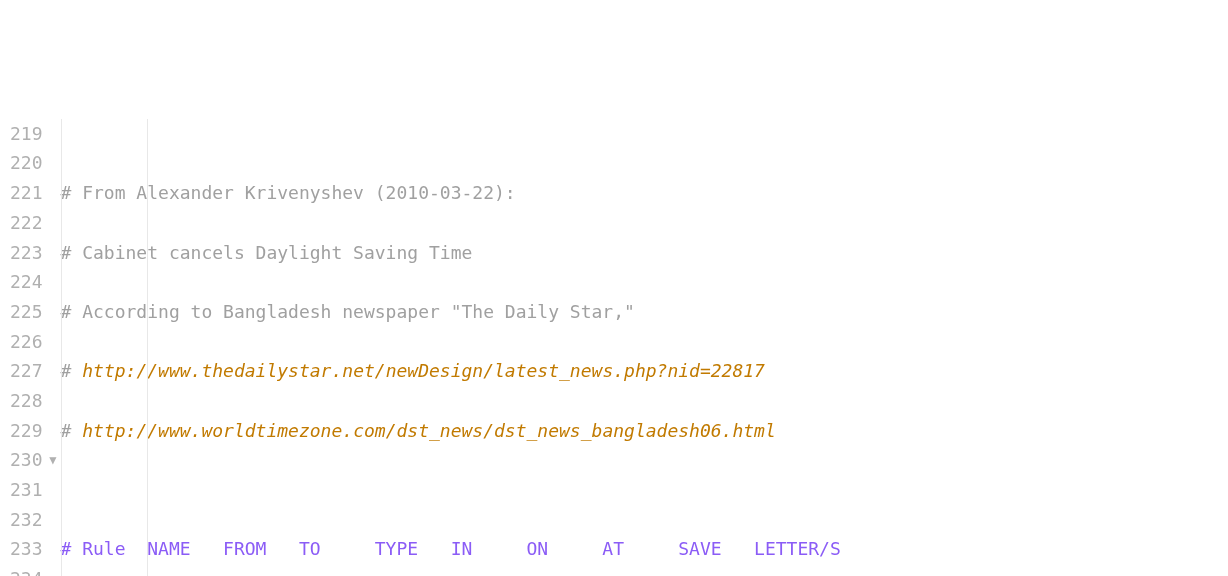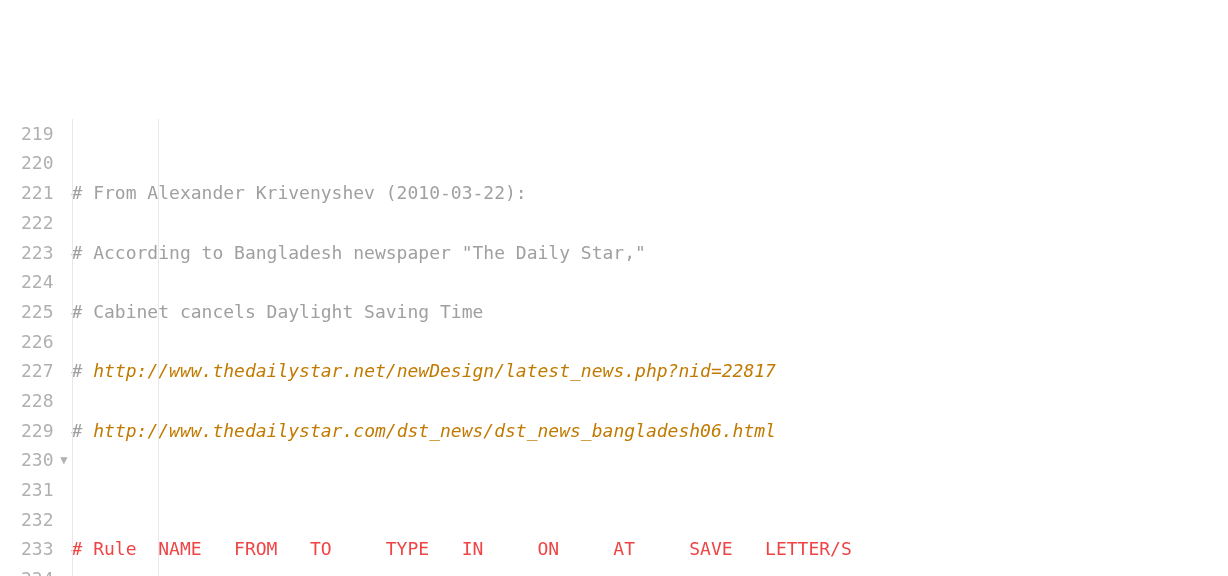--- a/index.html
+++ b/index.html
@@ -15,37 +15,37 @@
   .editor {
     display: flex;
   }
   .gutter {
     text-align: right;
     color: #b0b0b0;
     padding: 0 18px 0 10px;
     user-select: none;
     flex-shrink: 0;
   }
-  .gutter .ln { display: block; position: relative; margin-left: 11px; }
+  .gutter .ln { display: block; position: relative; }
   .fold-marker {
     position: absolute;
     right: -14px;
     top: 0;
     color: #b0b0b0;
     font-size: 12px;
     line-height: 30px;
   }
   .code {
     flex: 1;
     position: relative;
   }
   .line { display: block; }
   .c-comment   { color: #a0a0a0; text-align: center; }
   .c-url       { color: #c17a00; font-style: italic; }
-  .c-header    { color: #ef4444; }
+  .c-header    { color: #8b5cf6; }
   
   .guides {
     position: absolute;
     top: 0; left: 0; bottom: 0;
     pointer-events: none;
   }
   .guide {
     position: absolute;
     top: 0;
     bottom: 0;
@@ -59,24 +59,24 @@
 
 
 <div class="editor">
   <div class="gutter" id="gutter"><span class="ln">219</span><span class="ln">220</span><span class="ln">221</span><span class="ln">222</span><span class="ln">223</span><span class="ln">224</span><span class="ln">225</span><span class="ln">226</span><span class="ln">227</span><span class="ln">228</span><span class="ln">229</span><span class="ln">230<span class="fold-marker">▼</span></span><span class="ln">231</span><span class="ln">232</span><span class="ln">233</span><span class="ln">234</span></div>
   <div class="code">
     <div class="guides">
       <div class="guide" style="left: 0ch;"></div>
       <div class="guide" style="left: 8ch;"></div>
     </div>
 <span class="line"><span class="c-comment"># From Alexander Krivenyshev (2010-03-22):</span></span>
+<span class="line"><span class="c-comment"># Cabinet cancels Daylight Saving Time</span></span>
 <span class="line"><span class="c-comment"># According to Bangladesh newspaper "The Daily Star,"</span></span>
-<span class="line"><span class="c-comment"># Cabinet cancels Daylight Saving Time</span></span>
 <span class="line"><span class="c-comment"># </span><span class="c-url">http://www.thedailystar.net/newDesign/latest_news.php?nid=22817</span></span>
-<span class="line"><span class="c-comment"># </span><span class="c-url">http://www.thedailystar.com/dst_news/dst_news_bangladesh06.html</span></span>
+<span class="line"><span class="c-comment"># </span><span class="c-url">http://www.worldtimezone.com/dst_news/dst_news_bangladesh06.html</span></span>
 <span class="line"> </span>
 <span class="line"><span class="c-header"># Rule  NAME   FROM   TO     TYPE   IN     ON     AT     SAVE   LETTER/S</span></span>
 
 
 
 
 
 
 
 

